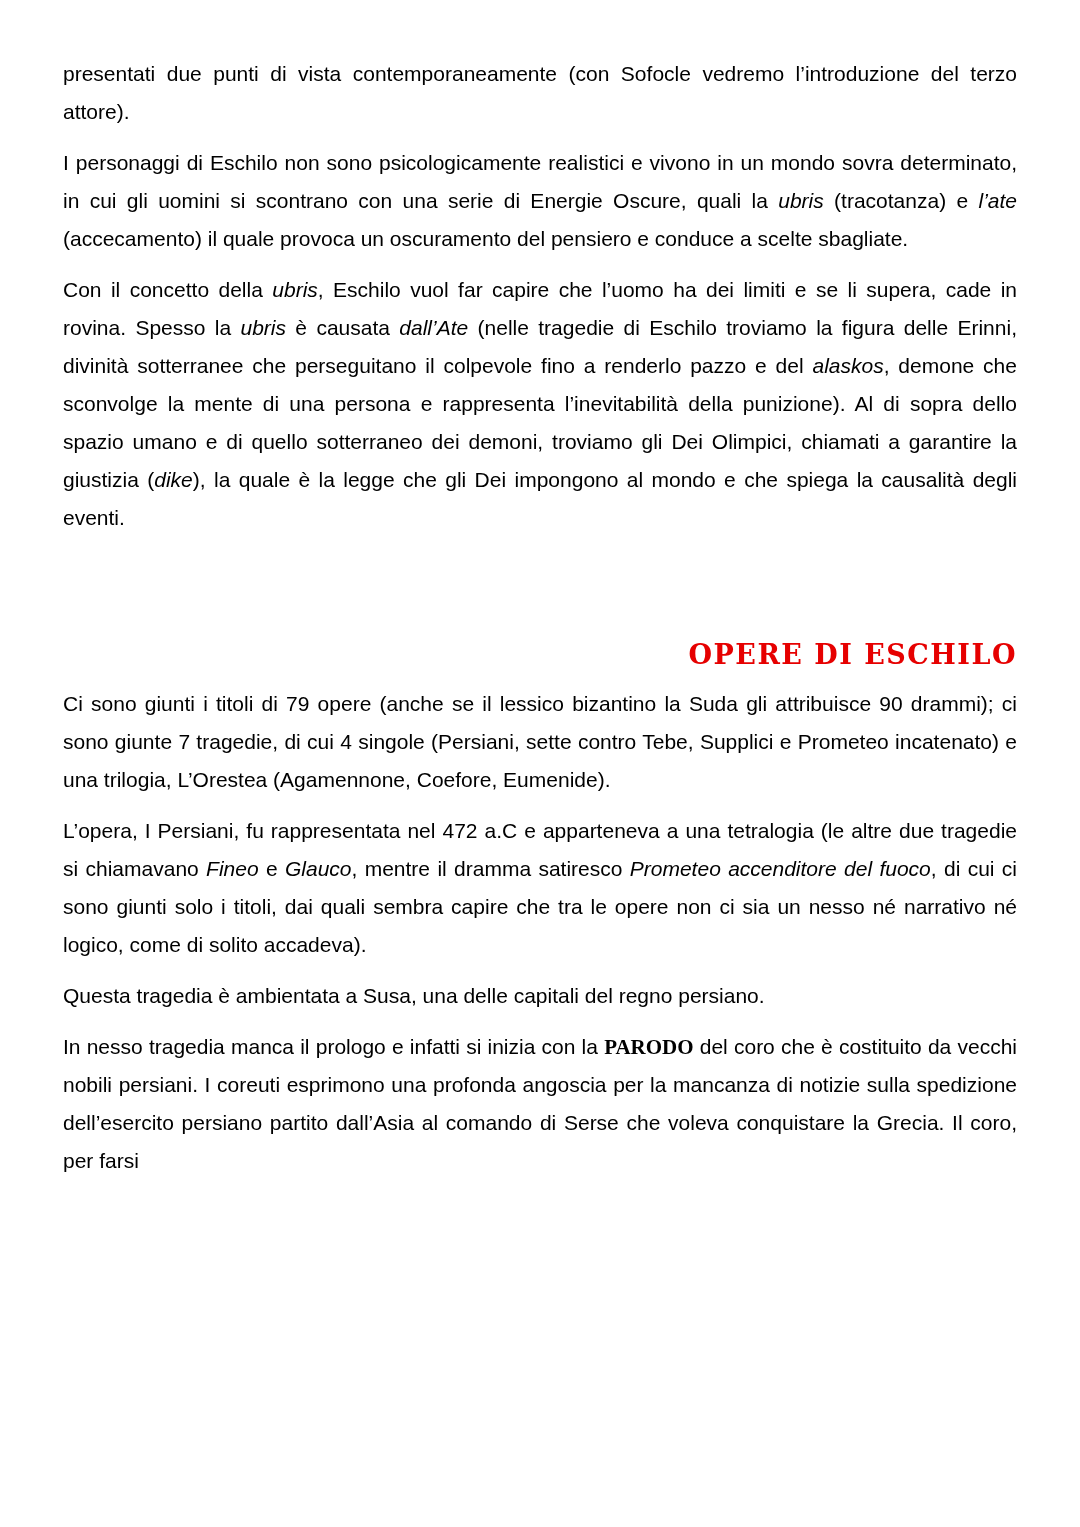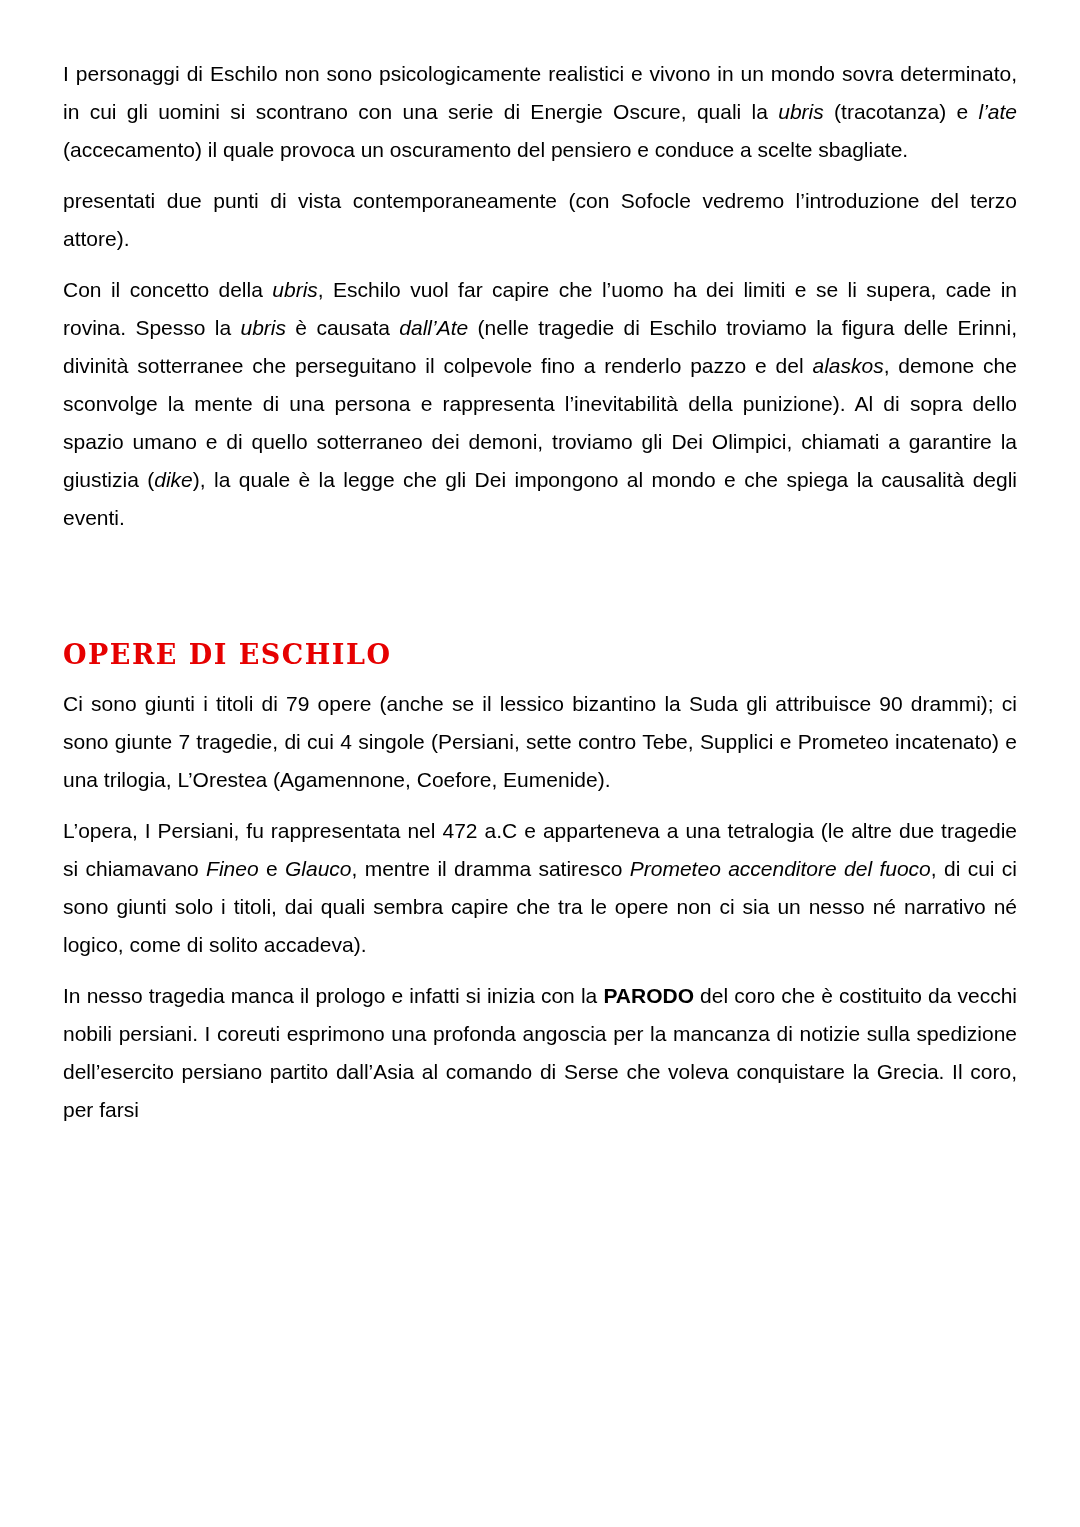--- a/index.html
+++ b/index.html
@@ -24,41 +24,43 @@
   }
   .content p.paragraph {
     margin: 0 0 13px 0;
     font-size: 21px;
     line-height: 38px;
     text-align: justify;
     color: var(--text-color);
   }
   .content h2.heading {
     margin: 100px 0 12px 0;
-    text-align: left;
+    text-align: right;
     font-family: "DejaVu Serif", serif;
     font-weight: bold;
     font-size: 27px;
     line-height: 36px;
     letter-spacing: 1.5px;
     color: var(--heading-color);
   }
   .content p.paragraph em {
     font-style: italic;
   }
   .content p.paragraph strong {
     font-weight: bold;
+    font-family: Liberation Serif, serif;
   }
 </style>
 </head>
 <body>
 
 <div class="page">
   <div class="content">
+      <p class="paragraph"><span>presentati due punti di vista contemporaneamente (con Sofocle vedremo l’introduzione del terzo attore).</span></p>
       <p class="paragraph"><span>I personaggi di Eschilo non sono psicologicamente realistici e vivono in un mondo sovra determinato, in cui gli uomini si scontrano con una serie di Energie Oscure, quali la </span><em>ubris</em><span> (tracotanza) e </span><em>l’ate</em><span> (accecamento) il quale provoca un oscuramento del pensiero e conduce a scelte sbagliate.</span></p>
-      <p class="paragraph"><span>presentati due punti di vista contemporaneamente (con Sofocle vedremo l’introduzione del terzo attore).</span></p>
       <p class="paragraph"><span>Con il concetto della </span><em>ubris</em><span>, Eschilo vuol far capire che l’uomo ha dei limiti e se li supera, cade in rovina. Spesso la </span><em>ubris</em><span> è causata </span><em>dall’Ate</em><span> (nelle tragedie di Eschilo troviamo la figura delle Erinni, divinità sotterranee che perseguitano il colpevole fino a renderlo pazzo e del </span><em>alaskos</em><span>, demone che sconvolge la mente di una persona e rappresenta l’inevitabilità della punizione). Al di sopra dello spazio umano e di quello sotterraneo dei demoni, troviamo gli Dei Olimpici, chiamati a garantire la giustizia (</span><em>dike</em><span>), la quale è la legge che gli Dei impongono al mondo e che spiega la causalità degli eventi.</span></p>
       <h2 class="heading">OPERE DI ESCHILO</h2>
       <p class="paragraph"><span>Ci sono giunti i titoli di 79 opere (anche se il lessico bizantino la Suda gli attribuisce 90 drammi); ci sono giunte 7 tragedie, di cui 4 singole (Persiani, sette contro Tebe, Supplici e Prometeo incatenato) e una trilogia, L’Orestea (Agamennone, Coefore, Eumenide).</span></p>
       <p class="paragraph"><span>L’opera, I Persiani, fu rappresentata nel 472 a.C e apparteneva a una tetralogia (le altre due tragedie si chiamavano </span><em>Fineo</em><span> e </span><em>Glauco</em><span>, mentre il dramma satiresco </span><em>Prometeo accenditore del fuoco</em><span>, di cui ci sono giunti solo i titoli, dai quali sembra capire che tra le opere non ci sia un nesso né narrativo né logico, come di solito accadeva).</span></p>
+      <p class="paragraph"><span>Questa tragedia è ambientata a Susa, una delle capitali del regno persiano.</span></p>
       <p class="paragraph"><span>In nesso tragedia manca il prologo e infatti si inizia con la </span><strong>PARODO</strong><span> del coro che è costituito da vecchi nobili persiani. I coreuti esprimono una profonda angoscia per la mancanza di notizie sulla spedizione dell’esercito persiano partito dall’Asia al comando di Serse che voleva conquistare la Grecia. Il coro, per farsi</span></p>
     </div>
 </div>
 
 </body></html>

